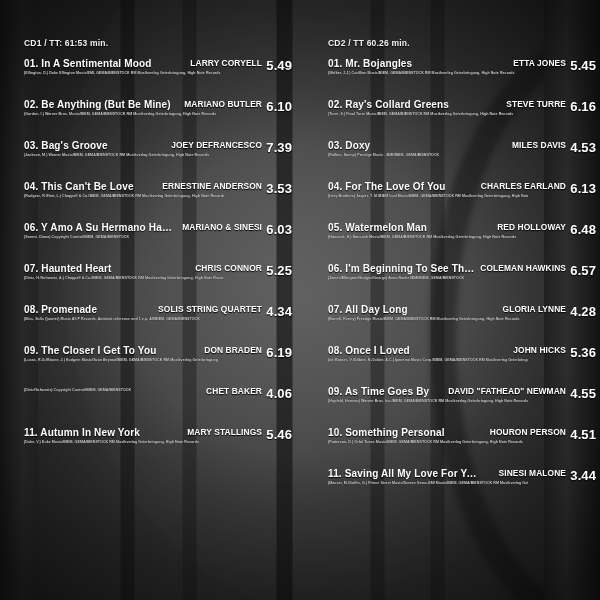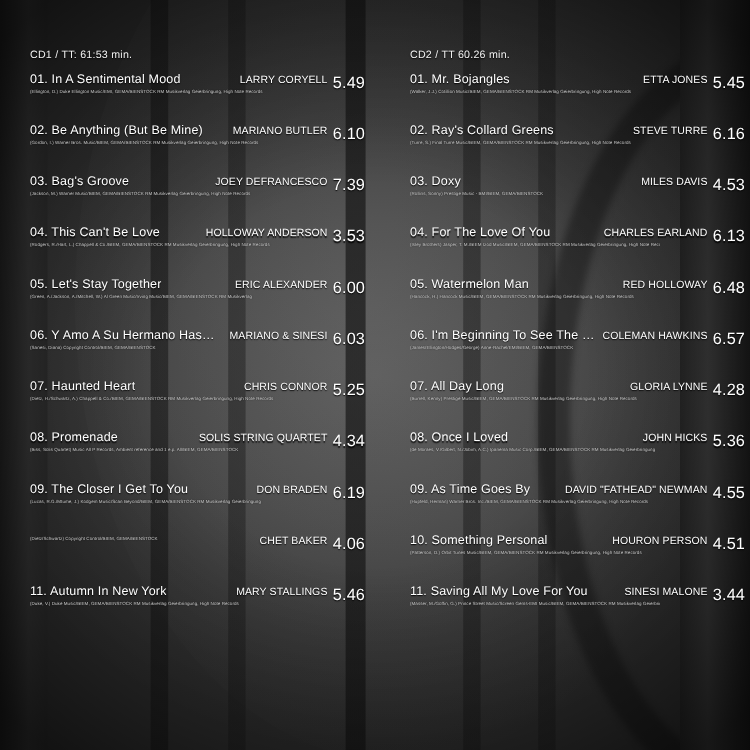--- a/index.html
+++ b/index.html
@@ -13,20 +13,21 @@
     overflow: hidden;
     font-family: "Liberation Sans", sans-serif;
   }
 
   #page {
     position: relative;
     width: 600px;
     height: 600px;
     background: #2a2a2a;
     overflow: hidden;
+    font-weight: bold;
   }
 
   
   .bg-base {
     position: absolute;
     inset: 0;
     background:
       radial-gradient(ellipse 340px 300px at 300px 300px, #5a5a5a 0%, #4a4a4a 40%, #3a3a3a 70%, #2e2e2e 100%);
   }
   .bg-leather-left {
@@ -193,34 +194,26 @@
           <span class="t-num-title">03. Bag's Groove</span>
           <span class="t-artist">JOEY DEFRANCESCO</span>
           <span class="t-time">7.39</span>
         </div>
         <div class="t-credit">(Jackson, M.) Warner Music/BIEM, GEMA/BIENSTOCK RM Musikverlag Geierbringung, High Note Records</div>
       </div>
 
       <div class="track">
         <div class="track-row">
           <span class="t-num-title">04. This Can't Be Love</span>
-          <span class="t-artist">HOLLOWAY ANDERSON</span>
+          <span class="t-artist">ERNESTINE ANDERSON</span>
           <span class="t-time">3.53</span>
         </div>
         <div class="t-credit">(Rodgers, R./Hart, L.) Chappell &amp; Co./BIEM, GEMA/BIENSTOCK RM Musikverlag Geierbringung, High Note Records</div>
       </div>
 
-      <div class="track">
-        <div class="track-row">
-          <span class="t-num-title">05. Let's Stay Together</span>
-          <span class="t-artist">ERIC ALEXANDER</span>
-          <span class="t-time">6.00</span>
-        </div>
-        <div class="t-credit">(Green, A./Jackson, A./Mitchell, W.) Al Green Music/Irving Music/BIEM, GEMA/BIENSTOCK RM Musikverlag</div>
-      </div>
 
       <div class="track">
         <div class="track-row">
           <span class="t-num-title">06. Y Amo A Su Hermano Hasta El Fin...</span>
           <span class="t-artist">MARIANO &amp; SINESI</span>
           <span class="t-time">6.03</span>
         </div>
         <div class="t-credit">(Sanesi, Diana) Copyright Control/BIEM, GEMA/BIENSTOCK</div>
       </div>
 

